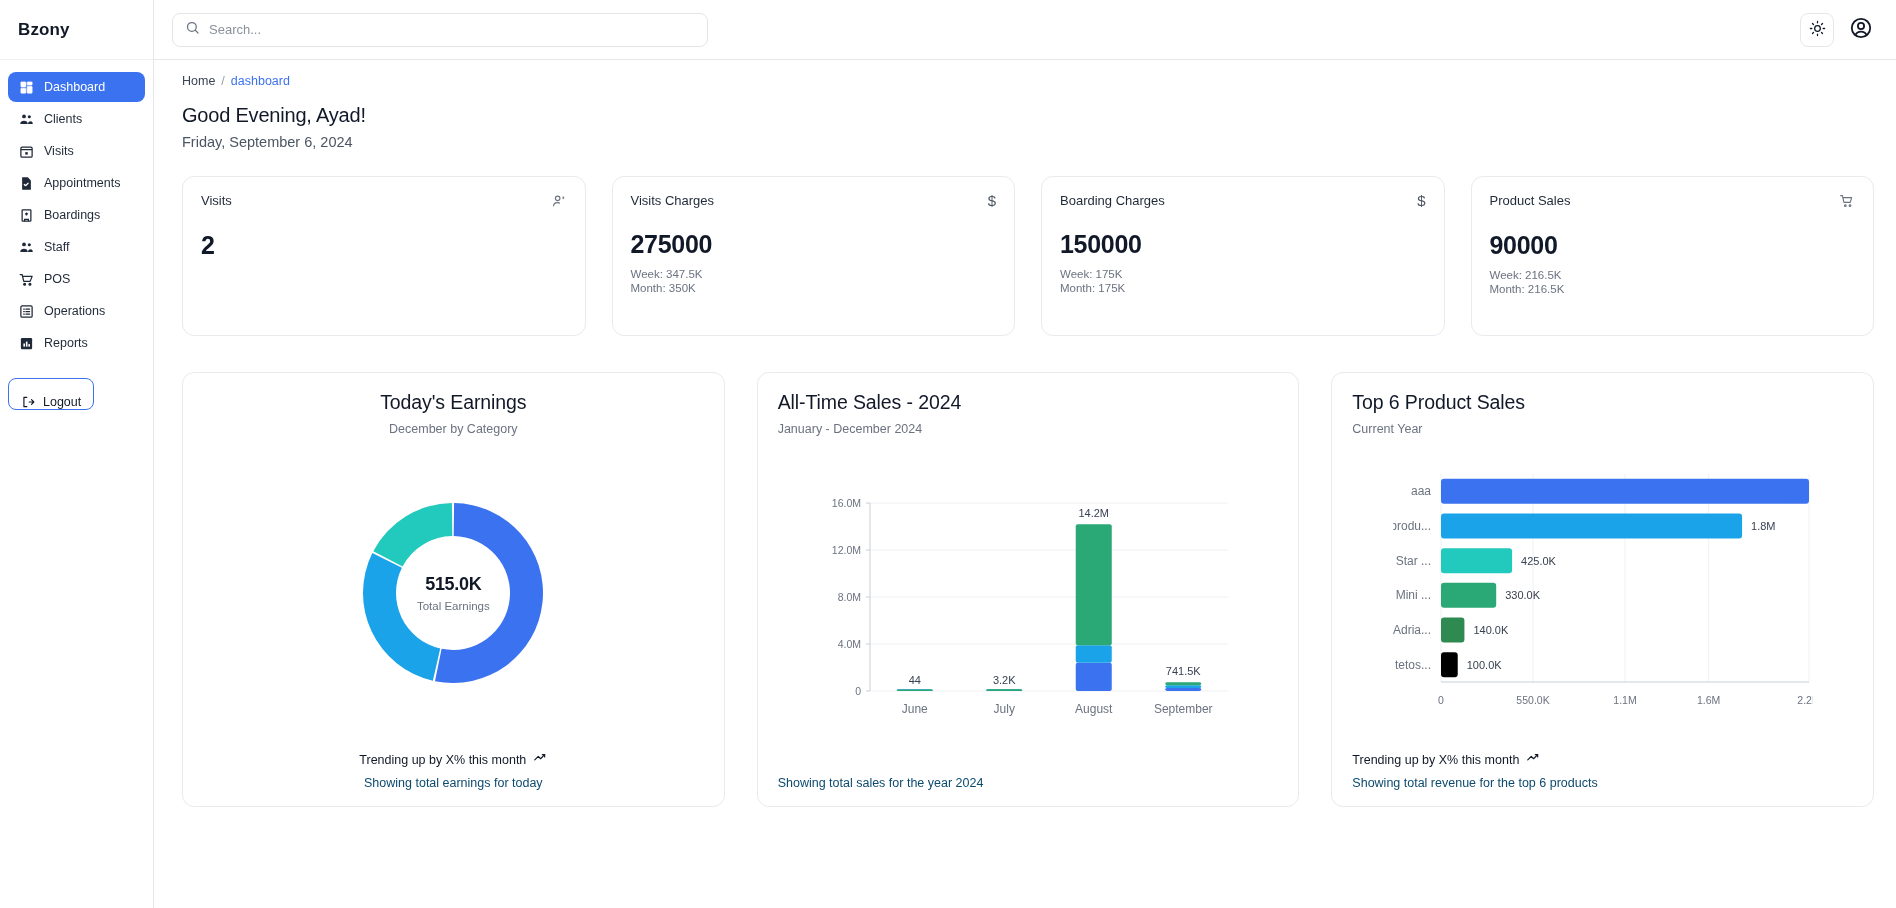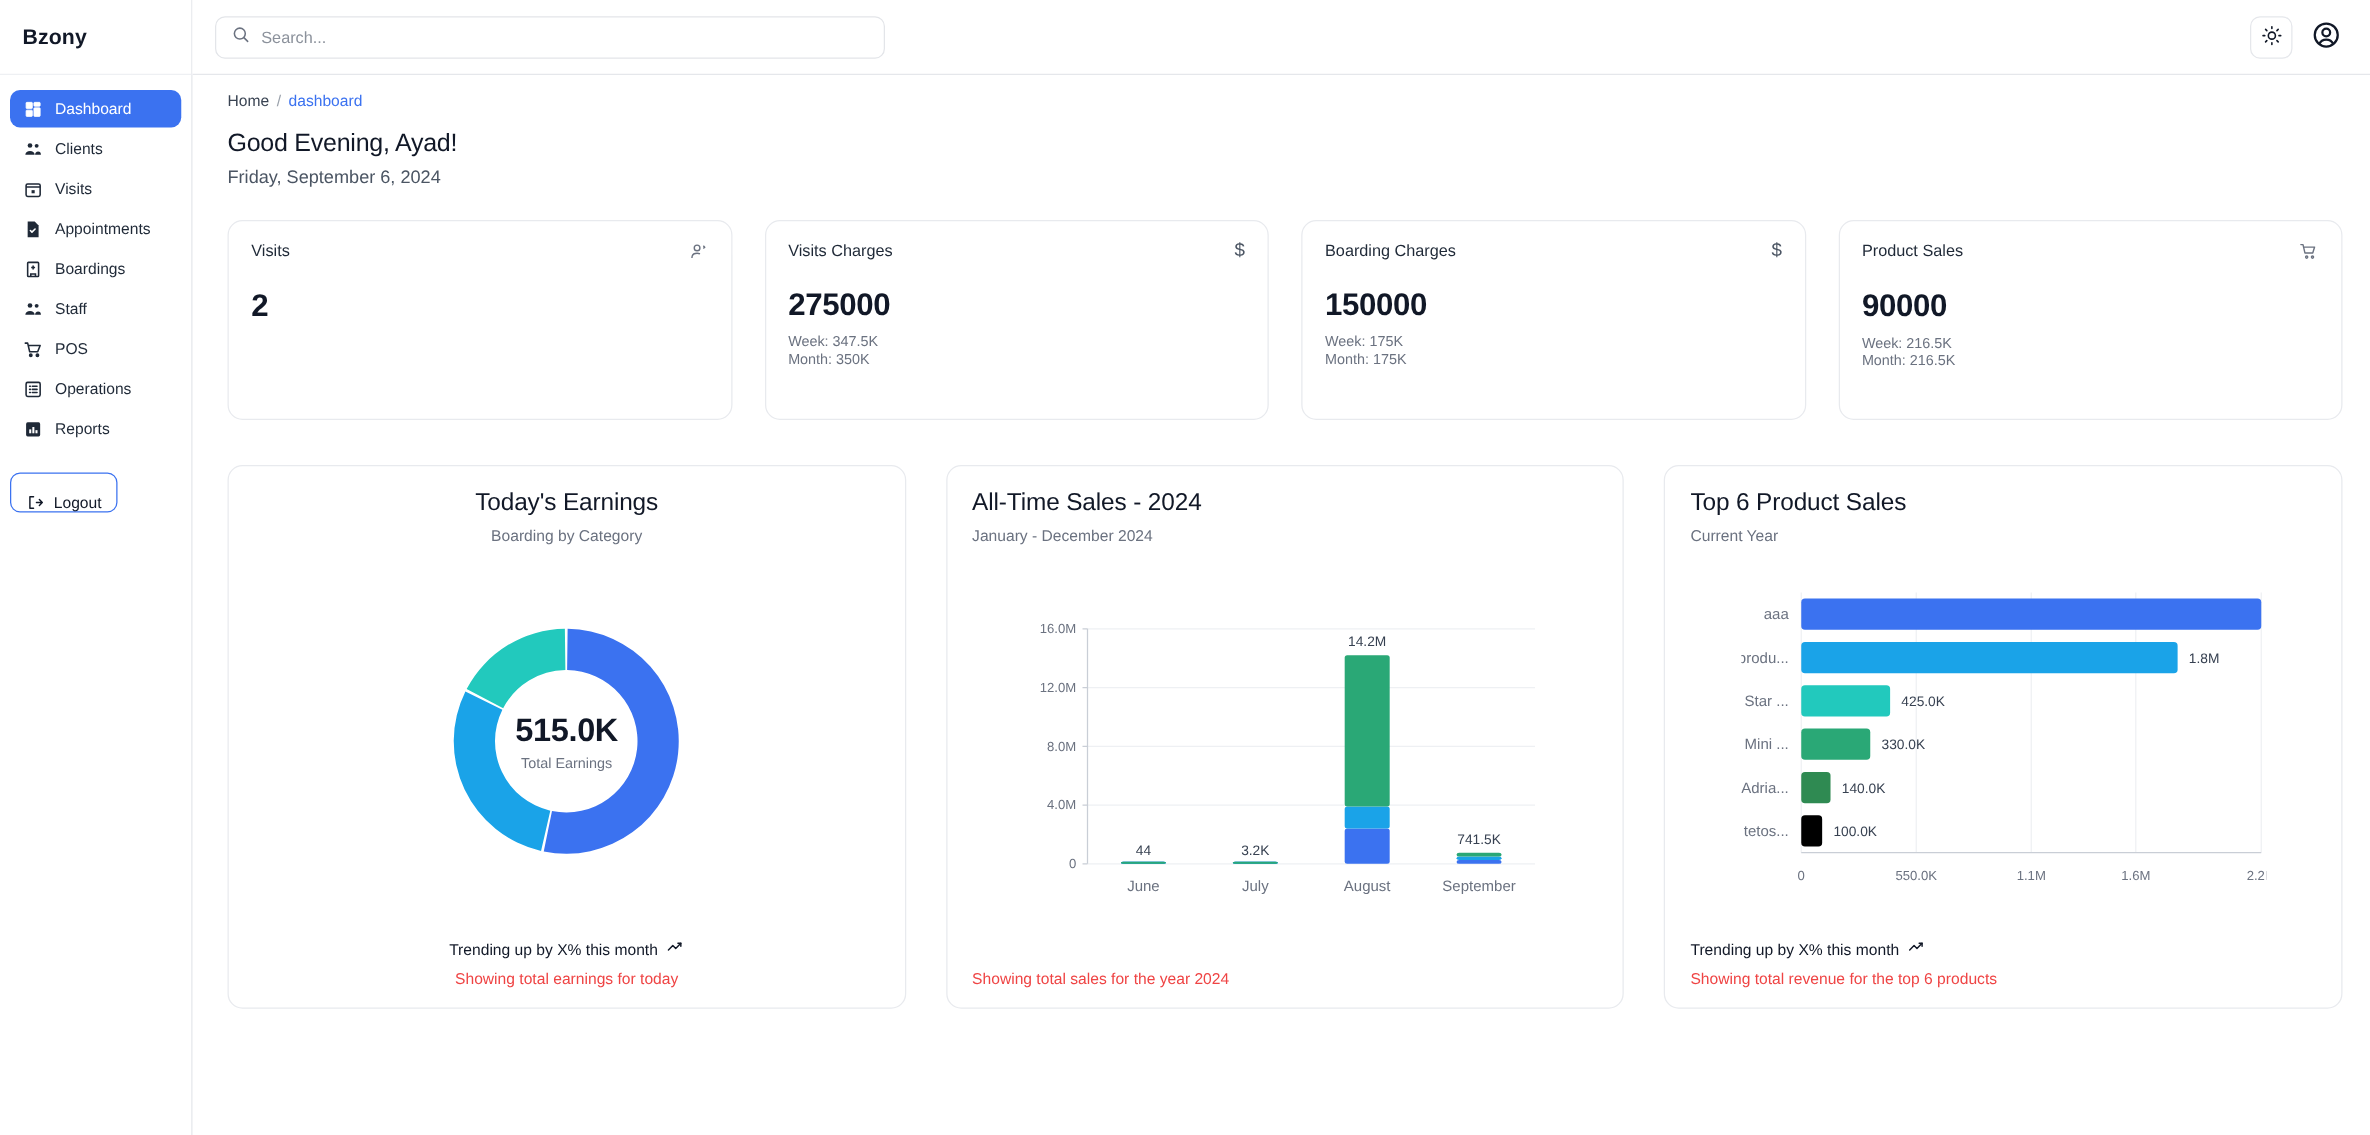--- a/index.html
+++ b/index.html
@@ -116,33 +116,33 @@
     border: 1px solid #e8eaee; border-radius: 12px;
     background: #fff; padding: 18px 20px 16px 20px;
     display: flex; flex-direction: column; position: relative; overflow: hidden;
   }
   .chart-card.center-head { align-items: center; }
   .c-title { font-size: 19.5px; font-weight: 400; color: #111827; letter-spacing: -.1px; }
   .c-sub { font-size: 12.5px; color: #6b7280; margin-top: 8px; }
   .c-foot { margin-top: auto; }
   .c-foot-1 { font-size: 12.5px; color: #111827; display: flex; align-items: flex-end; gap: 7px; font-weight: 500; }
   .c-foot-1 svg { width: 14px; height: 14px; }
-  .c-foot-2 { font-size: 12.5px; color: #ef4444; margin-top: 9px; }
+  .c-foot-2 { font-size: 12.5px; color: #0c4a6e; margin-top: 9px; }
   .center-head .c-foot { text-align: center; align-self: center; }
   .center-head .c-foot-1 { justify-content: center; }
 
   .chart-body { flex: 1 1 auto; display: flex; align-items: center; justify-content: center; position: relative; }
 
   
   .donut-wrap { position: relative; width: 200px; height: 200px; }
   .donut-center {
     position: absolute; inset: 0; display: flex; flex-direction: column;
     align-items: center; justify-content: center; pointer-events: none;
   }
-  .donut-value { font-size: 26px; font-weight: 700; letter-spacing: -.3px; }
+  .donut-value { font-size: 18px; font-weight: 700; letter-spacing: -.3px; }
   .donut-label { font-size: 11.5px; color: #6b7280; margin-top: 5px; }
 
   svg.plot { display: block; }
   .tick-txt { font-size: 10.5px; fill: #6b7280; font-family: "Liberation Sans", sans-serif; }
   .cat-txt  { font-size: 12px;   fill: #6b7280; font-family: "Liberation Sans", sans-serif; }
   .val-txt  { font-size: 11px;   fill: #374151; font-family: "Liberation Sans", sans-serif; }
   .grid-l { stroke: #eef0f3; stroke-width: 1; }
   .axis-l { stroke: #c9ced6; stroke-width: 1; }
 </style>
 </head>
@@ -371,21 +371,21 @@
             <div>Week: 216.5K</div>
             <div>Month: 216.5K</div>
           </div>
         </div>
       </section>
 
       <section class="charts">
 
         <div class="chart-card center-head">
           <div class="c-title">Today's Earnings</div>
-          <div class="c-sub">Boarding by Category</div>
+          <div class="c-sub">December by Category</div>
           <div class="chart-body">
             <div class="donut-wrap">
               <svg class="plot" width="200" height="200" viewBox="0 0 200 200">
                 <g id="donut-slices">
                     <path d="M 101.09953007517227 10.006716730559319 A 90 90 0 1 1 81.99531979501946 188.18067526797682 L 88.59703587017898 155.847761003052 A 57 57 0 1 0 100.6963690476091 43.004253929354235 Z" fill="#3b72f0"></path>
                     <path d="M 79.84624840827868 187.71445888095752 A 90 90 0 0 1 19.316221265490384 60.12359282582378 L 48.90027346814391 74.74494212302173 A 57 57 0 0 0 87.23595732524316 155.55249062460643 Z" fill="#1aa3e8"></path>
                     <path d="M 20.31457368210259 58.1642158847842 A 90 90 0 0 1 98.90046992482773 10.006716730559319 L 99.30363095239089 43.004253929354235 A 57 57 0 0 0 49.532563331998304 73.50400339369666 Z" fill="#22c9bd"></path>
                   </g>
               </svg>
               <div class="donut-center">

